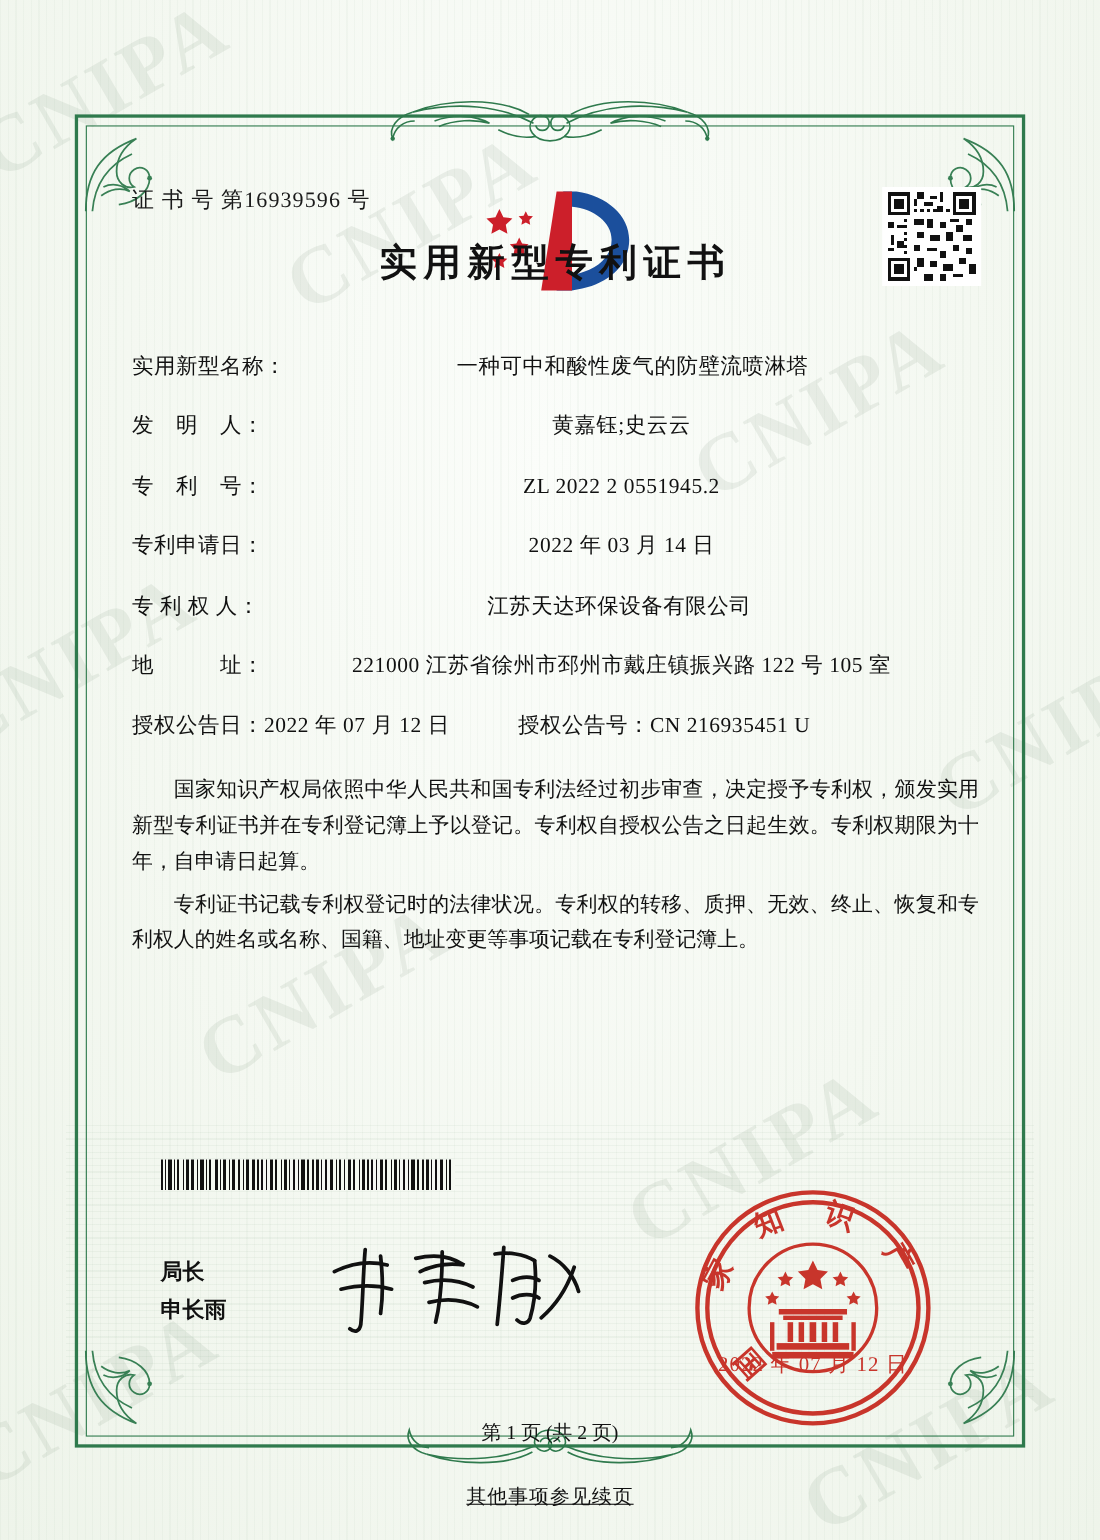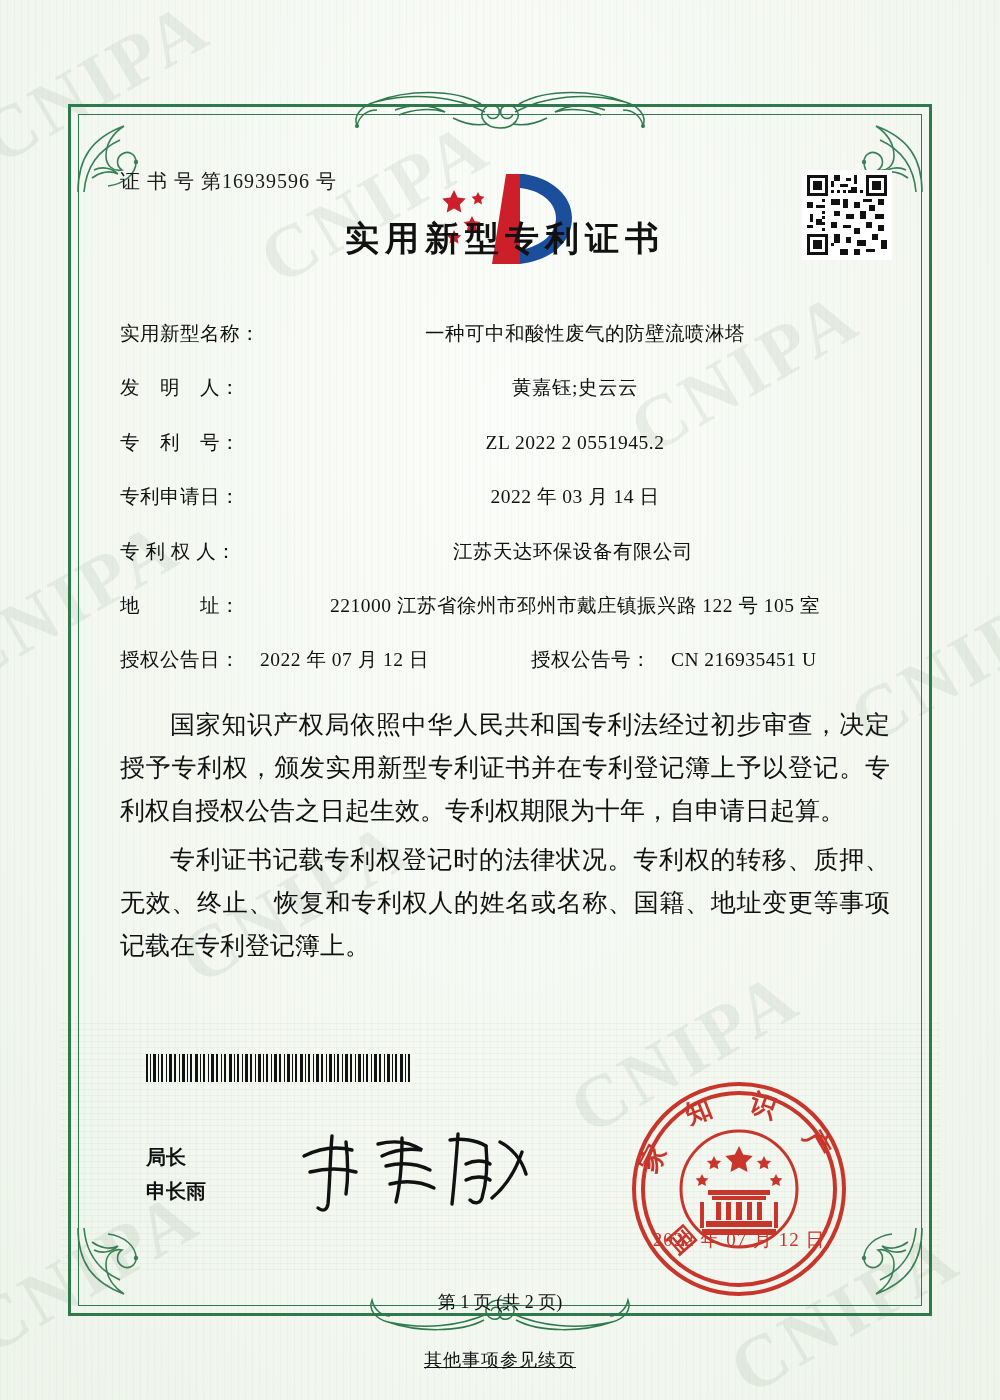--- a/index.html
+++ b/index.html
@@ -147,40 +147,39 @@
   .fields {
     margin-top: 60px;
     font-size: 19.5px;
     color: #111;
     line-height: 1.2;
   }
   .field-row {
     display: flex;
     align-items: baseline;
     margin-bottom: 31px;
-    gap: 20px;
   }
   .f-label {
     flex: 0 0 auto;
     white-space: pre;
     letter-spacing: 0.5px;
   }
   .f-value {
     flex: 1 1 auto;
     letter-spacing: 0.5px;
     text-align: center;
   }
   .field-row.two .f-value { flex: 0 0 auto; }
   .gap-col {
     flex: 0 0 62px;
   }
 
   .paragraphs {
     margin-top: 16px;
-    font-size: 25px;
+    font-size: 19px;
     line-height: 1.72;
     color: #111;
     text-align: justify;
   }
   .paragraphs p {
     margin: 0 0 6px 0;
     text-indent: 2em;
   }
 
   

